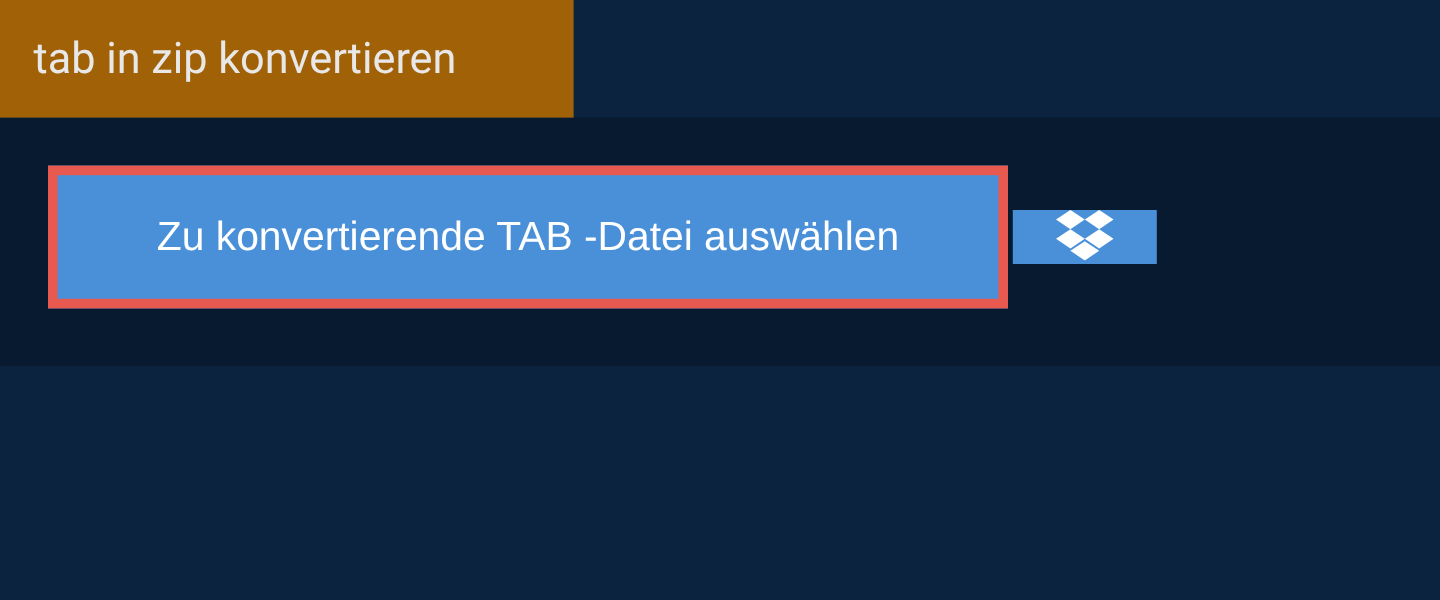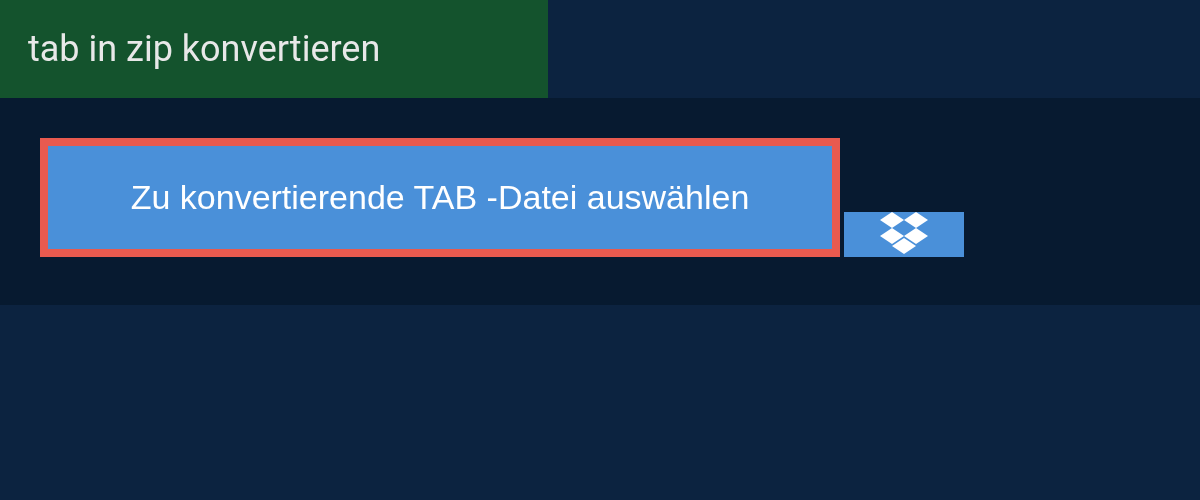--- a/index.html
+++ b/index.html
@@ -8,39 +8,39 @@
       box-sizing: border-box;
     }
     body {
       width: 1200px;
       height: 500px;
       background-color: #0c2340;
       font-family: -apple-system, BlinkMacSystemFont, "Segoe UI", Roboto, Helvetica, Arial, sans-serif;
       overflow: hidden;
     }
     .tab-header {
-      background-color: #14532d;
+      background-color: #a16207;
       display: inline-block;
       padding: 28px 40px 28px 28px;
-      width: 548px;
+      width: 478px;
     }
     .tab-title {
       color: #e8e8e8;
       font-size: 36px;
       font-weight: 400;
     }
     .panel {
       background-color: #071a30;
       width: 100%;
       padding: 40px 40px 48px 40px;
     }
     .button-row {
       display: flex;
       gap: 4px;
-      align-items: flex-end;
+      align-items: center;
     }
     .select-file-button {
       background-color: #4a90d9;
       border: 8px solid #e85a4f;
       color: #ffffff;
       font-size: 34px;
       font-weight: 400;
       padding: 32px 40px;
       cursor: pointer;
       text-align: center;

